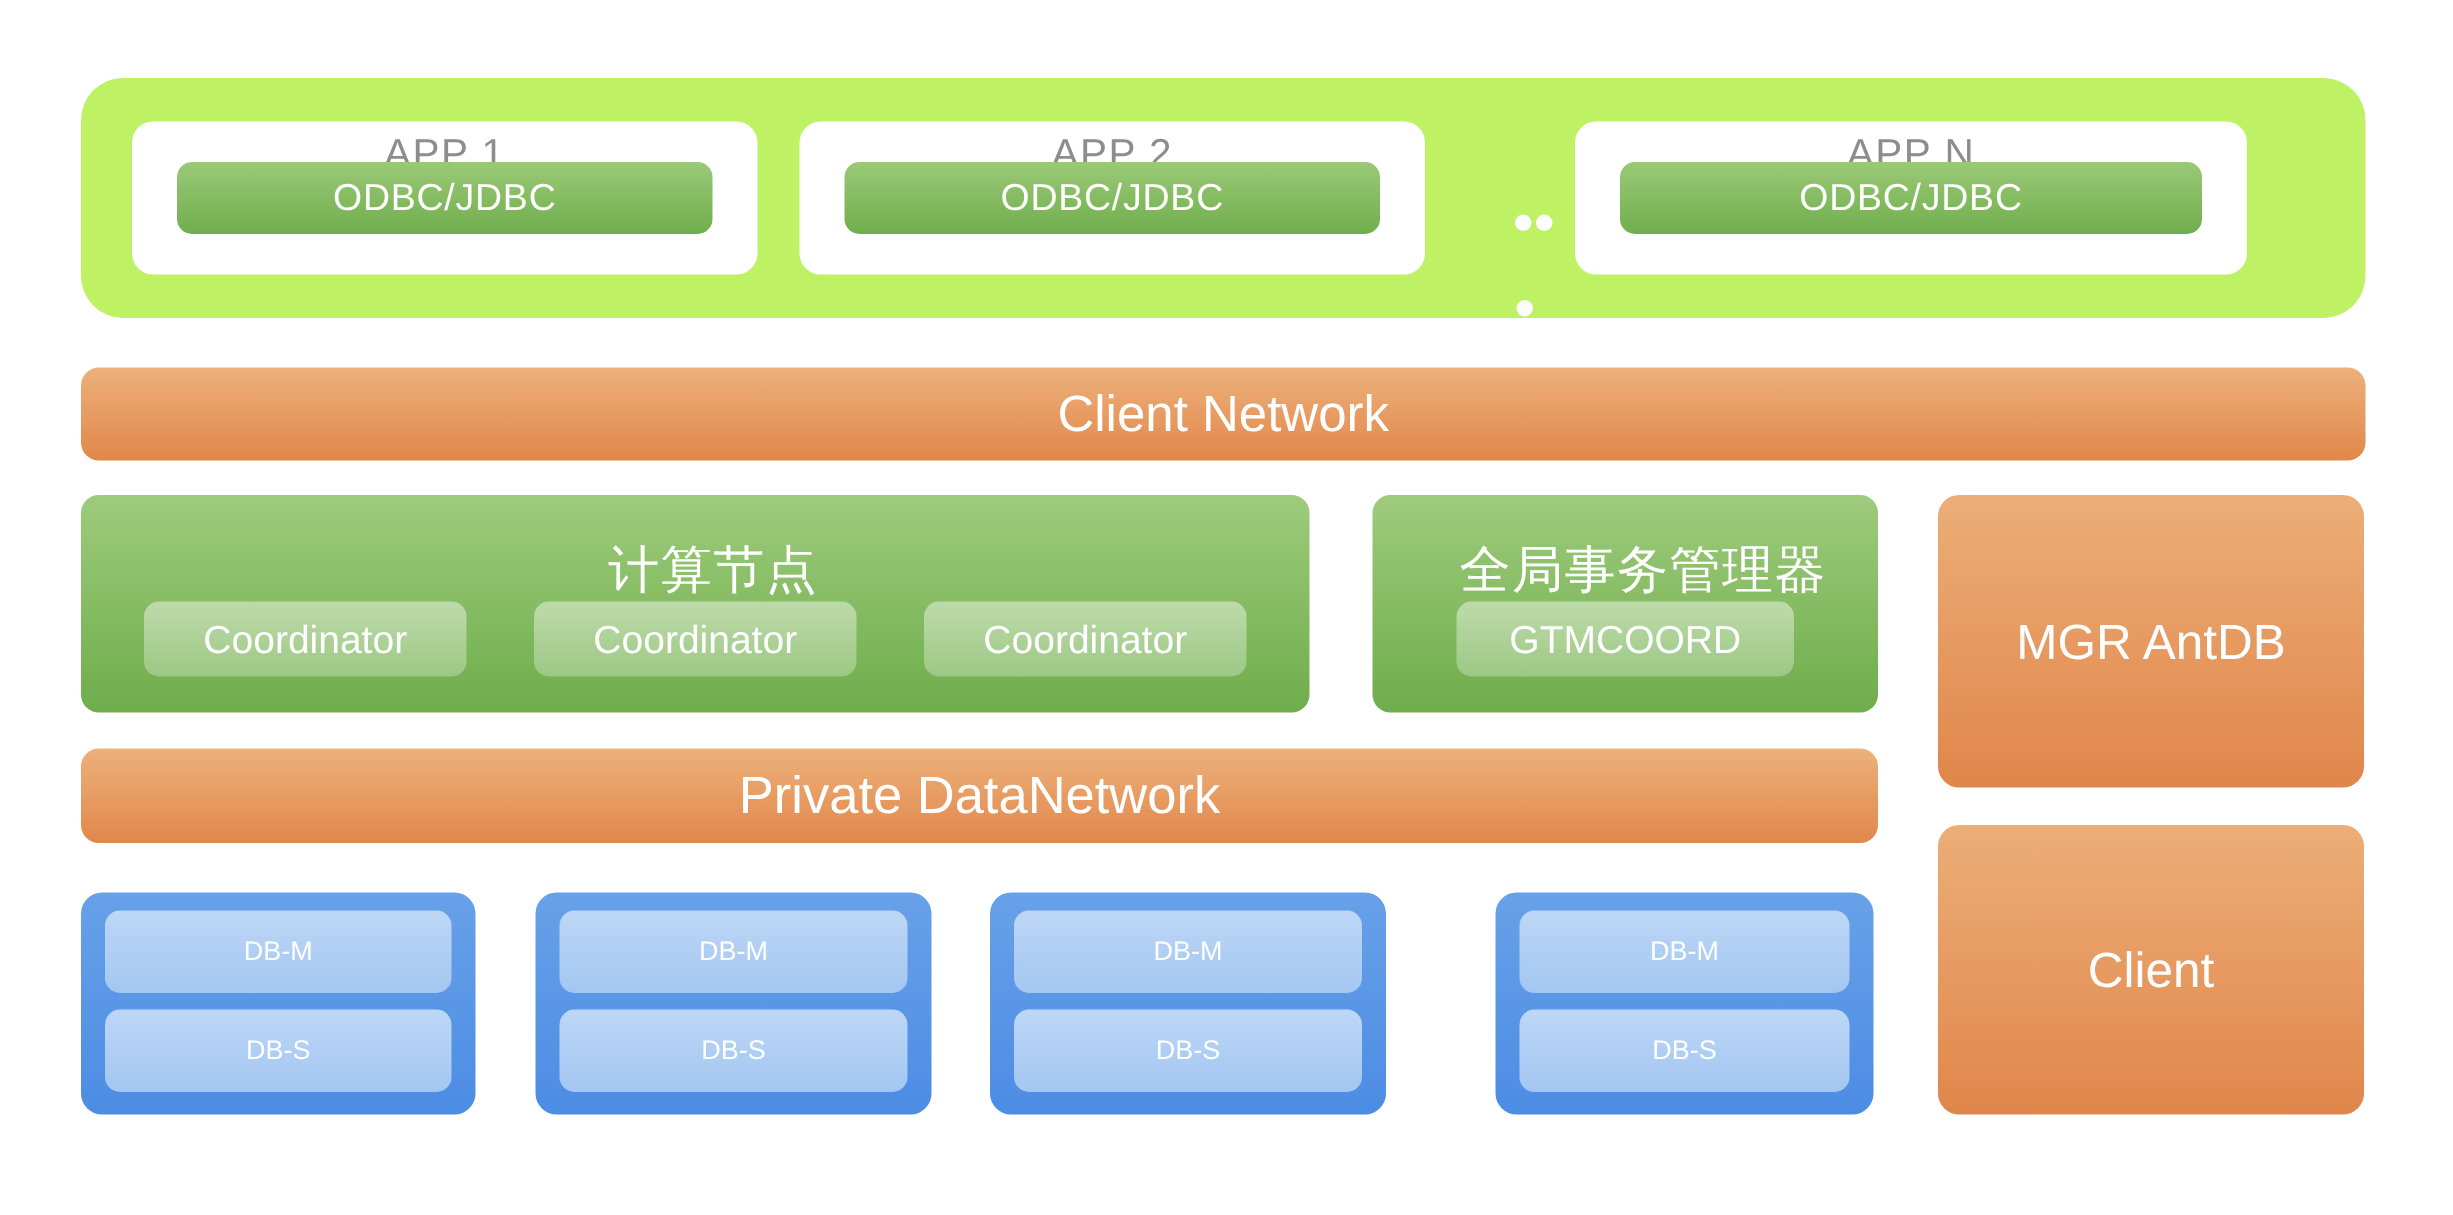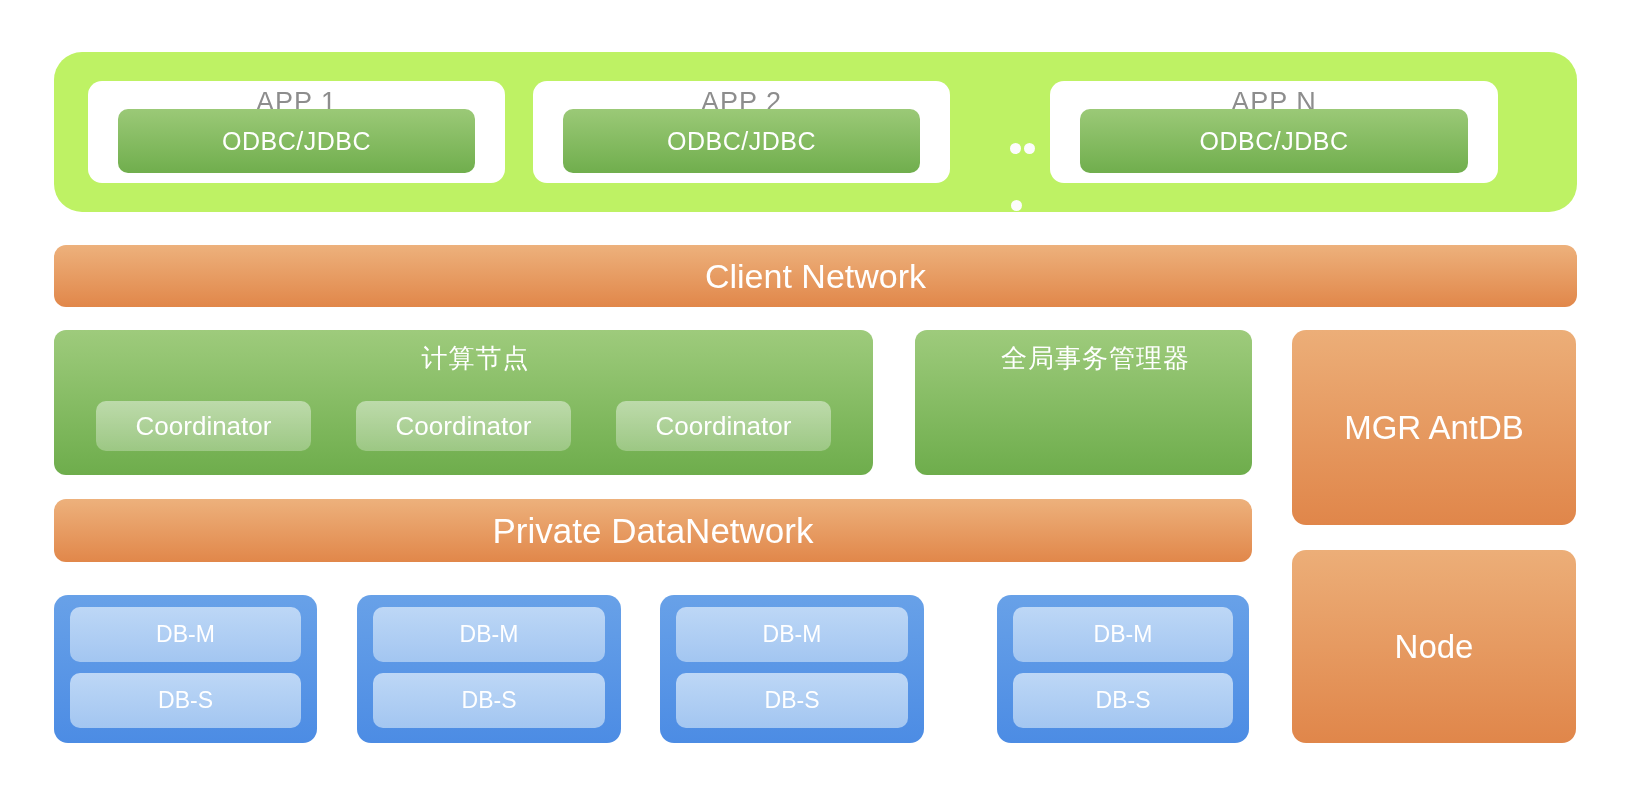--- a/index.html
+++ b/index.html
@@ -8,41 +8,41 @@
   .canvas{position:relative;width:1635px;height:810px;background:#ffffff;overflow:hidden;}
 
   
   .app-layer{position:absolute;left:54px;top:52px;width:1523px;height:160px;
     background:#bef264;border-radius:28px;}
   .app-card{position:absolute;top:29px;height:102px;background:#ffffff;border-radius:14px;}
   .app-card.c1{left:34px;width:417px;}
   .app-card.c2{left:479px;width:417px;}
   .app-card.cn{left:996px;width:448px;}
   .app-title{margin-top:6px;text-align:center;font-size:27px;color:#8d8d8d;letter-spacing:1px;}
-  .odbc-btn{position:absolute;left:30px;right:30px;bottom:10px;height:64px;border-radius:10px;
+  .odbc-btn{position:absolute;left:30px;right:30px;bottom:27px;height:48px;border-radius:10px;
     background:linear-gradient(to bottom,#9bc977,#70ae4d);
     color:#ffffff;font-size:25px;display:flex;align-items:center;justify-content:center;letter-spacing:.5px;margin-top:44px;}
   .dot{position:absolute;width:11px;height:11px;border-radius:50%;background:#fcfcfc;}
   .dot.a{left:956px;top:91px;}
   .dot.b{left:970px;top:91px;}
   .dot.c{left:957px;top:148px;}
 
   
   .bar{position:absolute;border-radius:12px;color:#ffffff;
     background:linear-gradient(to bottom,#edb17c,#e1874a);
     display:flex;align-items:center;justify-content:center;}
   .client-network{left:54px;top:245px;width:1523px;height:62px;font-size:34px;}
   .private-network{left:54px;top:499px;width:1198px;height:63px;font-size:35px;}
 
   
   .green-box{position:absolute;top:330px;height:145px;border-radius:12px;
     background:linear-gradient(to bottom,#9ecb7c,#6ead4c);}
   .compute{left:54px;width:819px;}
   .gtm{left:915px;width:337px;}
-  .box-title{margin-top:11px;text-align:center;font-size:26px;color:#ffffff;letter-spacing:1px;padding-left:24px;}
+  .box-title{margin-top:27px;text-align:center;font-size:34px;color:#ffffff;letter-spacing:1px;padding-left:24px;}
   .pill{height:50px;border-radius:10px;
     background:linear-gradient(to bottom,rgba(255,255,255,.45),rgba(255,255,255,.28));
     color:#ffffff;font-size:26px;display:flex;align-items:center;justify-content:center;}
   .coord-row{position:absolute;left:42px;right:42px;top:71px;display:flex;gap:45px;}
   .coord-row .pill{flex:1;}
   .gtm-pill{position:absolute;left:56px;right:56px;top:71px;}
 
   
   .orange-box{position:absolute;left:1292px;width:284px;border-radius:14px;color:#ffffff;
     background:linear-gradient(to bottom,#ecae78,#e0864a);
@@ -53,21 +53,21 @@
 
   
   .db-group{position:absolute;top:595px;height:148px;border-radius:14px;
     background:linear-gradient(to bottom,#68a1e8,#4c8ce4);}
   .db-group.g1{left:54px;width:263px;}
   .db-group.g2{left:357px;width:264px;}
   .db-group.g3{left:660px;width:264px;}
   .db-group.g4{left:997px;width:252px;}
   .db-item{position:absolute;left:16px;right:16px;height:55px;border-radius:10px;
     background:linear-gradient(to bottom,#bdd7f6,#a3c6f1);
-    color:#ffffff;font-size:23px;display:flex;align-items:center;justify-content:center;}
+    color:#ffffff;font-size:18px;display:flex;align-items:center;justify-content:center;}
   .db-m{top:12px;}
   .db-s{top:78px;}
 </style>
 </head>
 <body>
 
 <div class="canvas">
 
   <div class="app-layer">
     <div class="app-card c1">
@@ -93,20 +93,21 @@
     <div class="box-title">计算节点</div>
     <div class="coord-row">
       <div class="pill">Coordinator</div>
       <div class="pill">Coordinator</div>
       <div class="pill">Coordinator</div>
     </div>
   </div>
 
   <div class="green-box gtm">
     <div class="box-title">全局事务管理器</div>
+    <div class="pill gtm-pill">GTMCOORD</div>
   </div>
 
   <div class="orange-box mgr">
     <div>MGR AntDB</div>
   </div>
 
   <div class="bar private-network">Private DataNetwork</div>
 
   <div class="db-group g1">
     <div class="db-item db-m">DB-M</div>
@@ -119,16 +120,16 @@
   <div class="db-group g3">
     <div class="db-item db-m">DB-M</div>
     <div class="db-item db-s">DB-S</div>
   </div>
   <div class="db-group g4">
     <div class="db-item db-m">DB-M</div>
     <div class="db-item db-s">DB-S</div>
   </div>
 
   <div class="orange-box control-center">
-    <div>Node</div>
+    <div>Client</div>
   </div>
 
 </div>
 
 </body></html>

